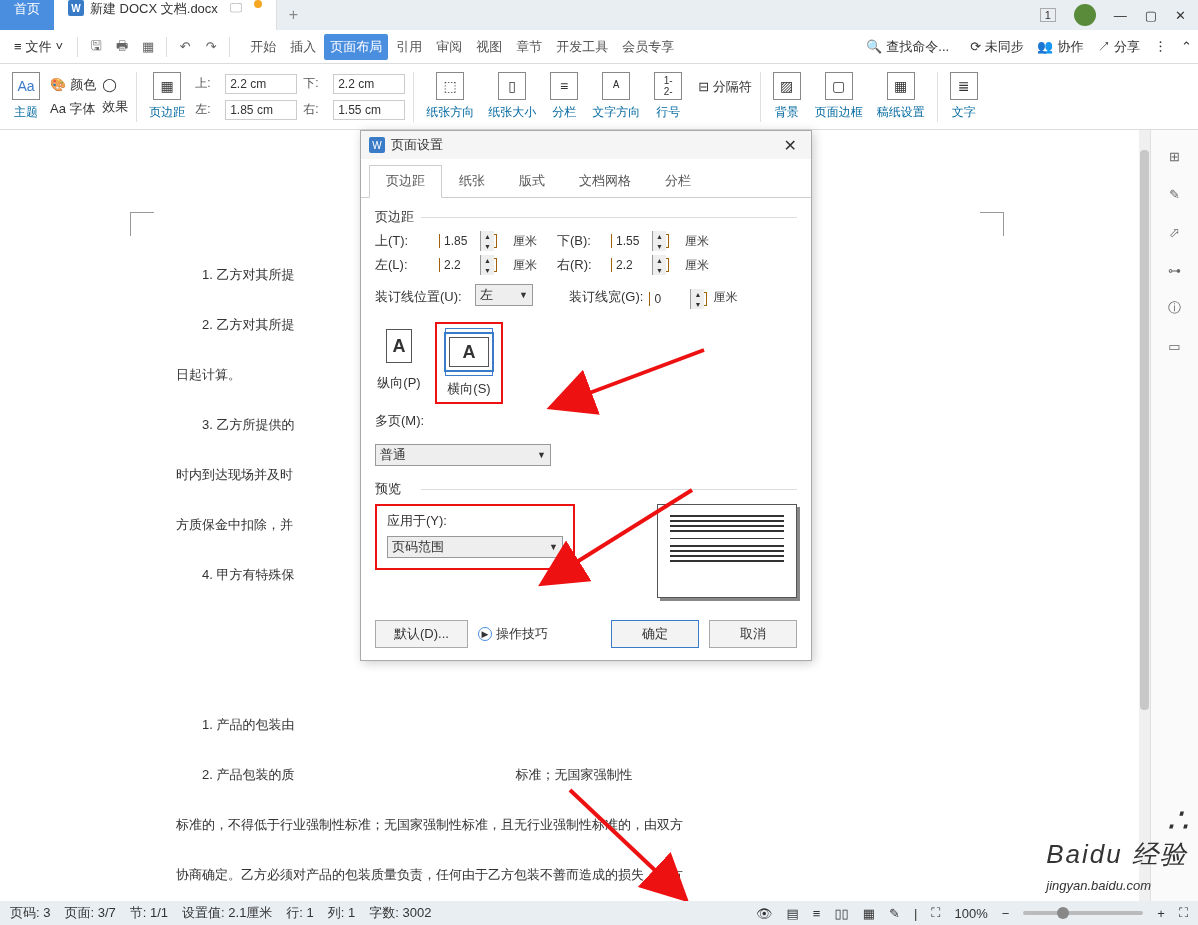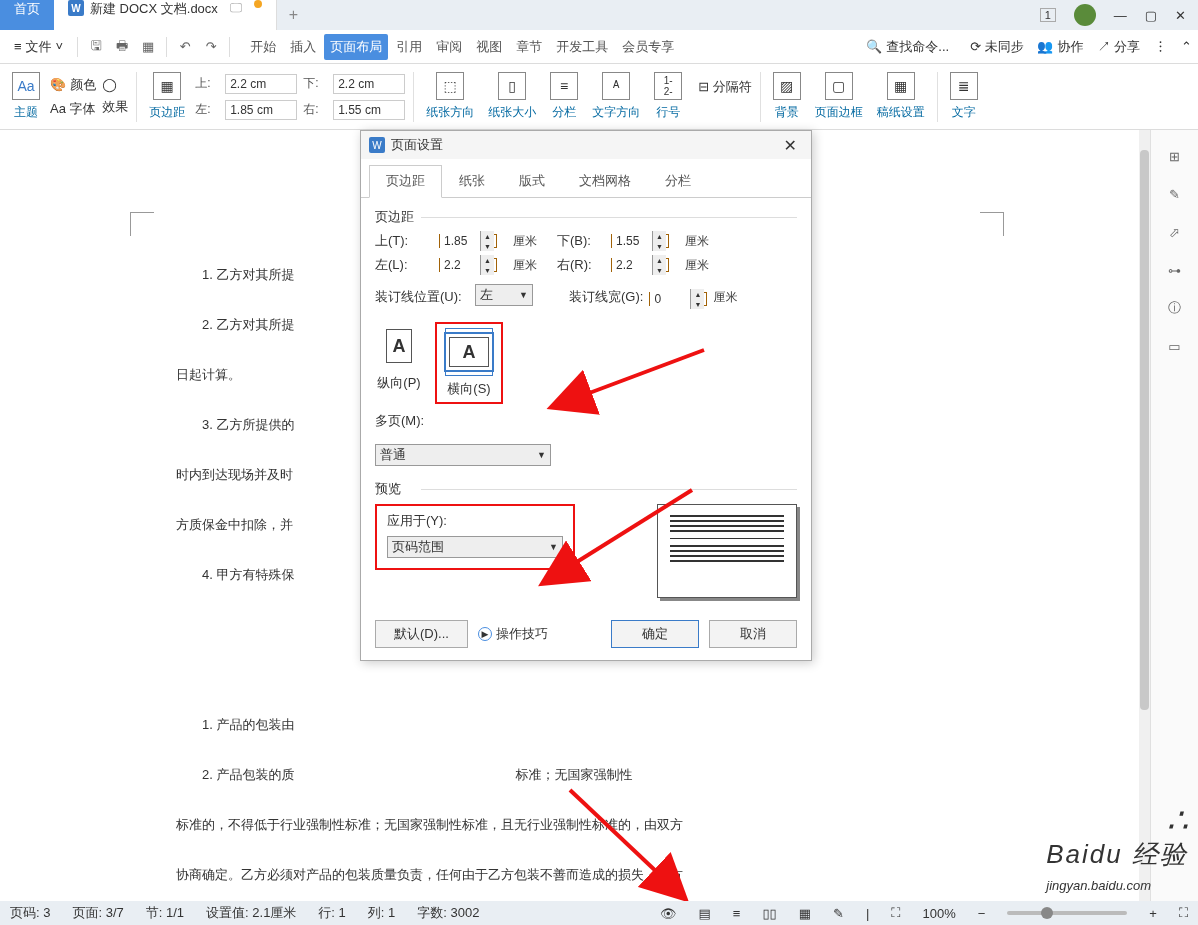--- a/index.html
+++ b/index.html
@@ -36,21 +36,21 @@
 .page{position:absolute;left:86px;top:82px;width:962px;background:#fff}
 .page-corner{position:absolute;width:24px;height:24px}
 .page-corner.tl{border-left:1px solid #999;border-top:1px solid #999;left:44px;top:0}
 .page-corner.tr{border-right:1px solid #999;border-top:1px solid #999;right:44px;top:0}
 .doc-text{position:absolute;left:78px;top:32px;width:810px;line-height:38px;font-size:18px;color:#000;font-family:SimSun,serif}
 .doc-text p{margin:12px}
 .side-panel{position:absolute;right:0;top:130px;bottom:24px;width:48px;border-left:1px solid #e0e0e0;background:#fafafa;display:flex;flex-direction:column;align-items:center;gap:18px;padding-top:16px}
 .side-icon{width:20px;height:20px;color:#666;display:flex;align-items:center;justify-content:center}
 .scrollbar-v{position:absolute;right:48px;top:130px;bottom:24px;width:11px;background:#f0f0f0}
 .scrollbar-thumb{position:absolute;left:1px;right:1px;top:20px;height:560px;background:#c8c8c8;border-radius:4px}
-.statusbar{position:absolute;bottom:0;left:0;right:0;height:24px;background:#e9eef3;display:flex;align-items:center;padding:0 10px;gap:22px;font-size:12px;color:#4a6a9a}
+.statusbar{position:absolute;bottom:0;left:0;right:0;height:24px;background:#e9eef3;display:flex;align-items:center;padding:0 10px;gap:14px;font-size:12px;color:#4a6a9a}
 .statusbar .spacer{flex:1}
 .zoom-slider{width:120px;height:4px;background:#bbb;position:relative;border-radius:2px}
 .zoom-slider::after{content:"";position:absolute;left:34px;top:-4px;width:12px;height:12px;background:#888;border-radius:50%}
 
 .dialog{position:absolute;left:360px;top:130px;width:452px;background:#fff;border:1px solid #aaa;box-shadow:2px 2px 10px rgba(0,0,0,.2)}
 .dlg-title{height:28px;background:#f5f5f5;display:flex;align-items:center;padding:0 8px;gap:6px}
 .dlg-title .w-icon{width:16px;height:16px;background:#3a7bc8;color:#fff;border-radius:2px;display:flex;align-items:center;justify-content:center;font-size:10px}
 .dlg-close{margin-left:auto;font-size:16px;padding:0 6px}
 .dlg-tabs{display:flex;border-bottom:1px solid #ccc;padding:6px 8px 0}
 .dlg-tab{padding:6px 16px;border:1px solid transparent;color:#555;cursor:pointer}

